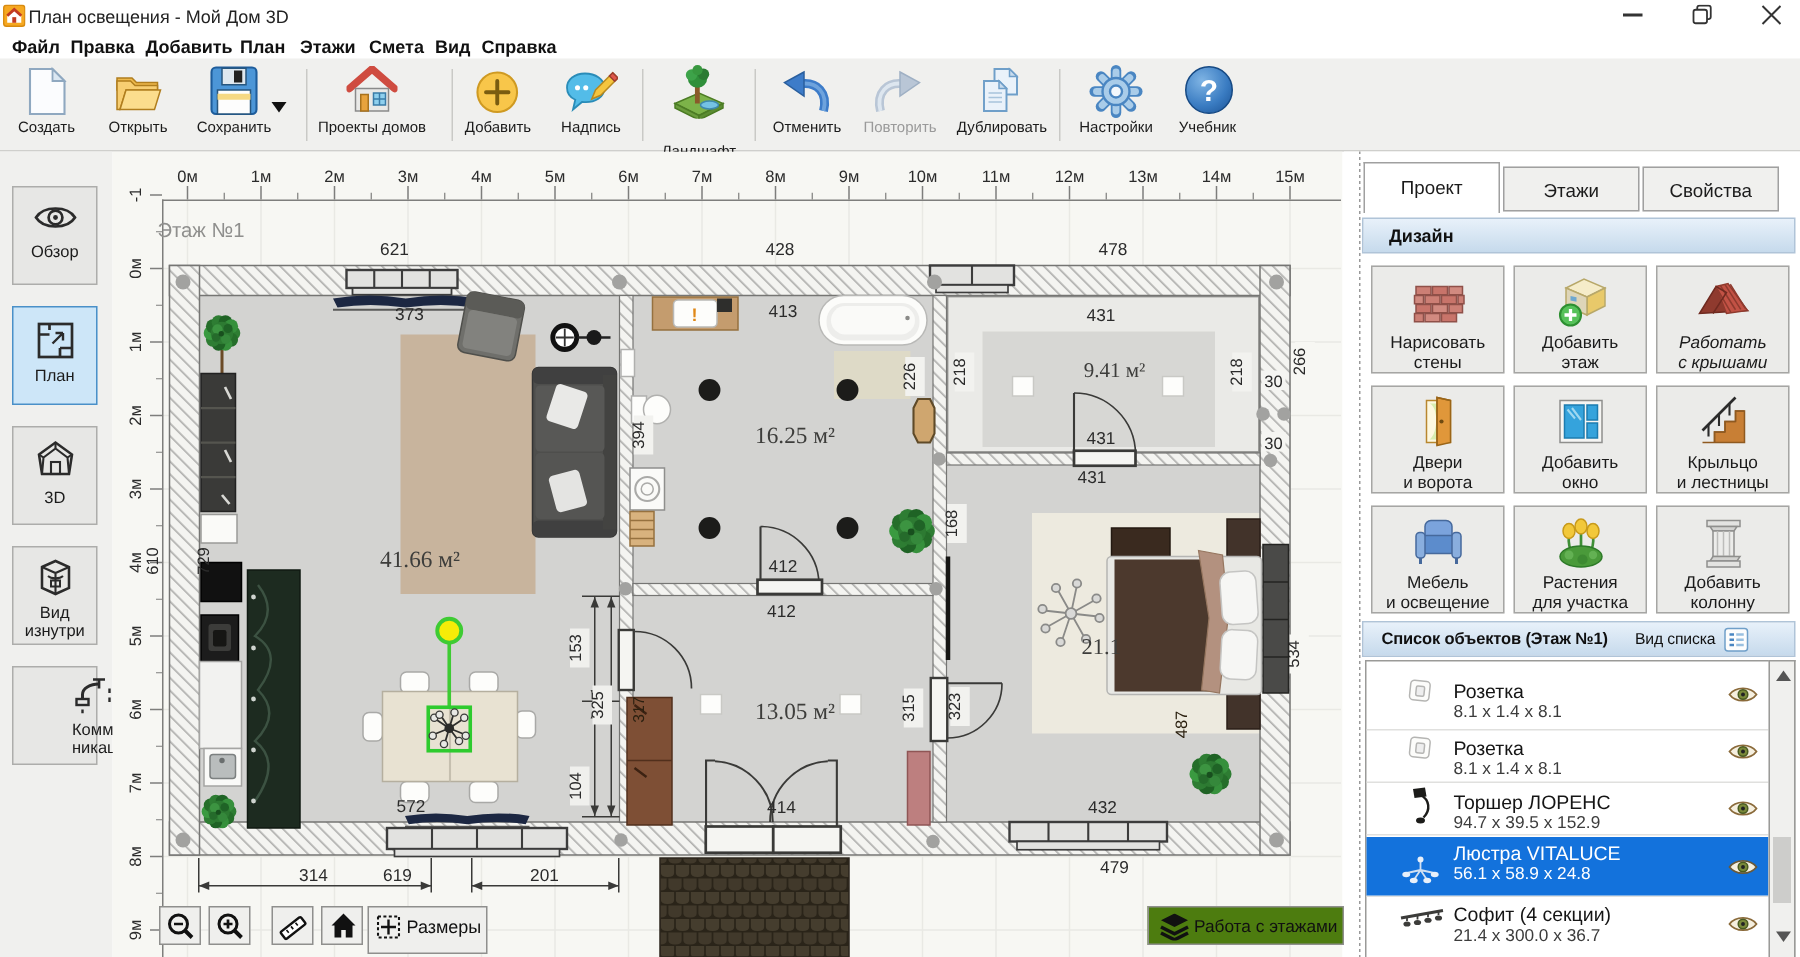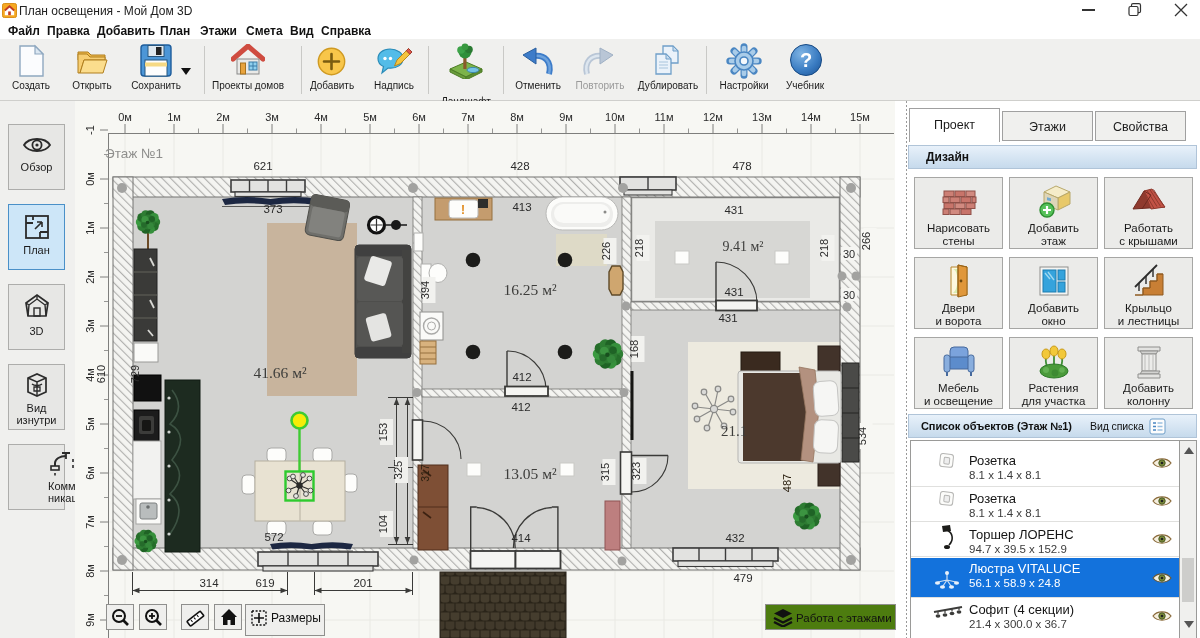--- a/index.html
+++ b/index.html
@@ -898,21 +898,21 @@
 <svg style="margin-top:5px;" width="36" height="36" viewBox="0 0 36 36">
 <path d="M8 9l12-6 14 6-12 6z" fill="#f5ecc9" stroke="#b8a86a"></path>
 <path d="M22 15l12-6v12l-12 6z" fill="#e8c96a" stroke="#b8a86a"></path>
 <path d="M8 9l14 6v12L8 21z" fill="#ded5b8" stroke="#b8a86a"></path>
 <rect x="11" y="12" width="4" height="3" fill="#6fa8d0" transform="skewY(12)"></rect>
 <circle cx="11" cy="27" r="7" fill="#56c159" stroke="#2d8f31" stroke-width="1.4"></circle>
 <path d="M11 23v8M7 27h8" stroke="#fff" stroke-width="2.2"></path>
       </svg>
 <div>Добавить<br>этаж</div></div>
 
-<div class="dbtn" style="left:1104px;top:177px;">
+<div class="dbtn" style="left:1104px;top:177px;font-style:italic;">
 <svg style="margin-top:5px;" width="36" height="36" viewBox="0 0 36 36">
 <path d="M2 26L13 8l7 4 14 12z" fill="#8f3a2e" stroke="#6f2a20"></path>
 <path d="M13 8l8-2 13 18-14 2z" fill="#c25245" stroke="#8f3a2e"></path>
 <path d="M16 7.5l10 16M19 6.8l10.5 16.5M14 10l9 15.4M22.5 6.5l10 16" stroke="#8f3a2e" stroke-width="1"></path>
 <path d="M13 8l7 4-9 14" fill="none" stroke="#6f2a20"></path>
       </svg>
 <div>Работать<br>с крышами</div></div>
 
 <div class="dbtn" style="left:914px;top:257px;">
 <svg style="margin-top:5px;" width="36" height="36" viewBox="0 0 36 36">

